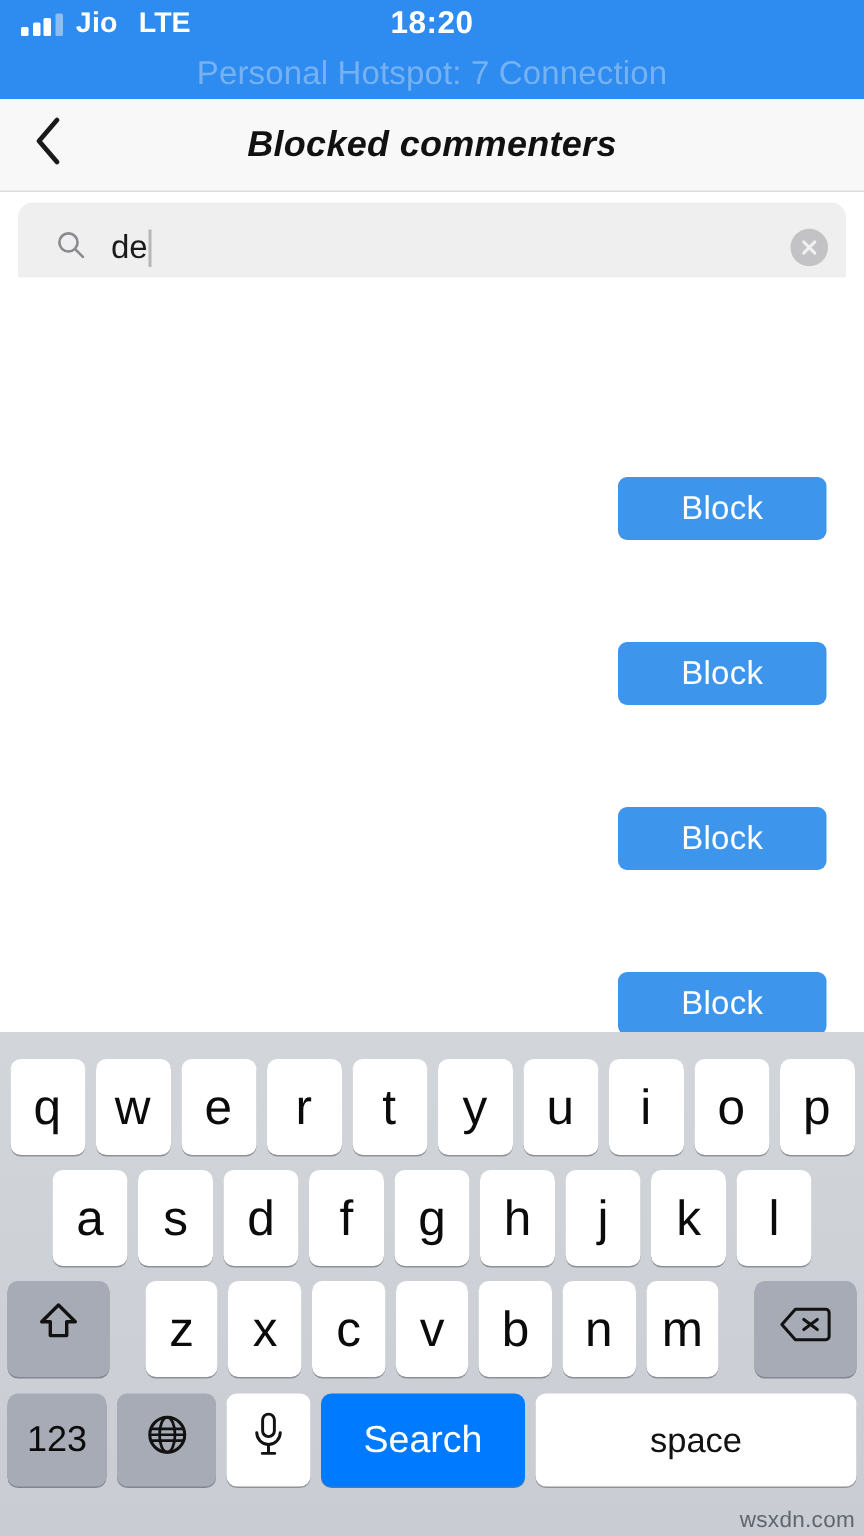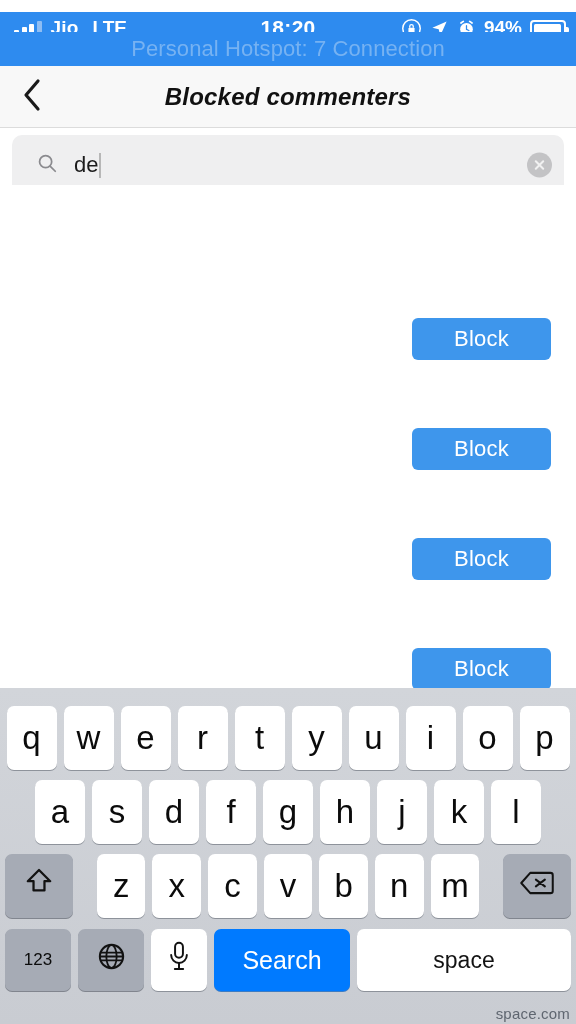--- a/index.html
+++ b/index.html
@@ -9,21 +9,21 @@
     background:#ffffff;
     overflow:hidden;
     position:relative;
     -webkit-font-smoothing:antialiased;
   }
 
   
   #phone { width:576px; height:1024px; position:relative; background:#fff; }
 
   .statusbar {
-    position:absolute; top:12px; left:0; width:576px; height:32px;
+    position:absolute; top:0; left:0; width:576px; height:32px;
     background:#2e8bef; color:#ffffff;
     display:flex; align-items:center;
     font-size:20px; font-weight:bold;
   }
   .sb-left { display:flex; align-items:center; padding-left:14px; gap:9px; }
   .signal { display:flex; align-items:flex-end; gap:2.5px; height:15px; }
   .signal i { width:5px; background:#ffffff; border-radius:1px; display:block; }
   .signal i.b1 { height:6px; }
   .signal i.b2 { height:9px; }
   .signal i.b3 { height:12px; }
@@ -138,21 +138,21 @@
   .krow.r1 .key { width:50px; height:64px; }
   .krow.r2 .key { width:50px; height:64px; }
   .krow.r2 { padding-left:32px; padding-right:32px; }
   .krow.r3 .key.ltr { width:50px; height:64px; }
 
   .key.mod {
     background:#a6abb5; box-shadow:0 1px 0 rgba(110,115,125,.8);
   }
   .key.shift { width:70px; height:64px; }
   .key.bksp { width:70px; height:64px; }
-  .key.num  { width:66px; height:62px; font-size:17px; }
+  .key.num  { width:66px; height:62px; font-size:24px; }
   .key.globe{ width:66px; height:62px; }
   .key.mic  { width:56px; height:62px; background:#ffffff; }
   .key.space{ flex:1; height:62px; font-size:23px; color:#121212; }
   .key.search{
     width:136px; height:62px; background:#007aff; color:#ffffff;
     font-size:25px; box-shadow:0 1px 0 rgba(0,90,190,.7);
   }
   .r3-gap { width:10px; }
   .r4pad { padding:0 6px; gap:9px; }
 
@@ -172,45 +172,20 @@
       <span class="signal">
         <i class="b1"></i>
           <i class="b2"></i>
           <i class="b3"></i>
           <i class="b4"></i>
       </span>
       <span class="carrier">Jio</span>
       <span class="lte">LTE</span>
     </div>
     <div class="sb-center">18:20</div>
-    <div class="sb-right">
-      <span>
-        <svg width="21" height="21" viewBox="0 0 24 24">
-          <circle cx="12" cy="12" r="10" fill="none" stroke="#fff" stroke-width="1.7"></circle>
-          <rect x="8.5" y="11" width="7" height="6" rx="1" fill="#fff"></rect>
-          <path d="M10 11V9.5a2 2 0 0 1 4 0V11" fill="none" stroke="#fff" stroke-width="1.5"></path>
-        </svg>
-      </span>
-      <span>
-        <svg width="19" height="19" viewBox="0 0 24 24">
-          <path d="M21 3 3 11l8 2 2 8z" fill="#fff"></path>
-        </svg>
-      </span>
-      <span>
-        <svg width="19" height="19" viewBox="0 0 24 24">
-          <circle cx="12" cy="13" r="8" fill="#fff"></circle>
-          <path d="M12 8.5V13l3 1.5" stroke="#2e8bef" stroke-width="1.6" fill="none" stroke-linecap="round"></path>
-          <path d="M5 5l3-2M19 5l-3-2" stroke="#fff" stroke-width="2.2" stroke-linecap="round"></path>
-        </svg>
-      </span>
-      <span class="batt-pct">94%</span>
-      <span class="batt">
-          <i></i>
-        </span>
-    </div>
   </div>
 
   <div class="hotspot">Personal Hotspot: 7 Connection</div>
 
   <div class="navbar">
     <div class="backbtn">
       <span>
         <svg width="22" height="34" viewBox="0 0 22 34">
           <path d="M17 3 5 17l12 14" fill="none" stroke="#1a1a1a" stroke-width="3.2" stroke-linecap="round" stroke-linejoin="round"></path>
         </svg>
@@ -325,16 +300,16 @@
             <rect x="6.6" y="1.5" width="6.8" height="13" rx="3.4" fill="none" stroke="#121212" stroke-width="1.7"></rect>
             <path d="M3.2 12.2a6.8 6.8 0 0 0 13.6 0" fill="none" stroke="#121212" stroke-width="1.7" stroke-linecap="round"></path>
             <path d="M10 19v5M6.4 24.2h7.2" stroke="#121212" stroke-width="1.7" stroke-linecap="round"></path>
           </svg>
         </span>
       </div>
       <div class="key search">Search</div>
       <div class="key space">space</div>
     </div>
 
-    <div class="watermark">space.com</div>
+    <div class="watermark">wsxdn.com</div>
   </div>
 
 </div>
 
 </body></html>

